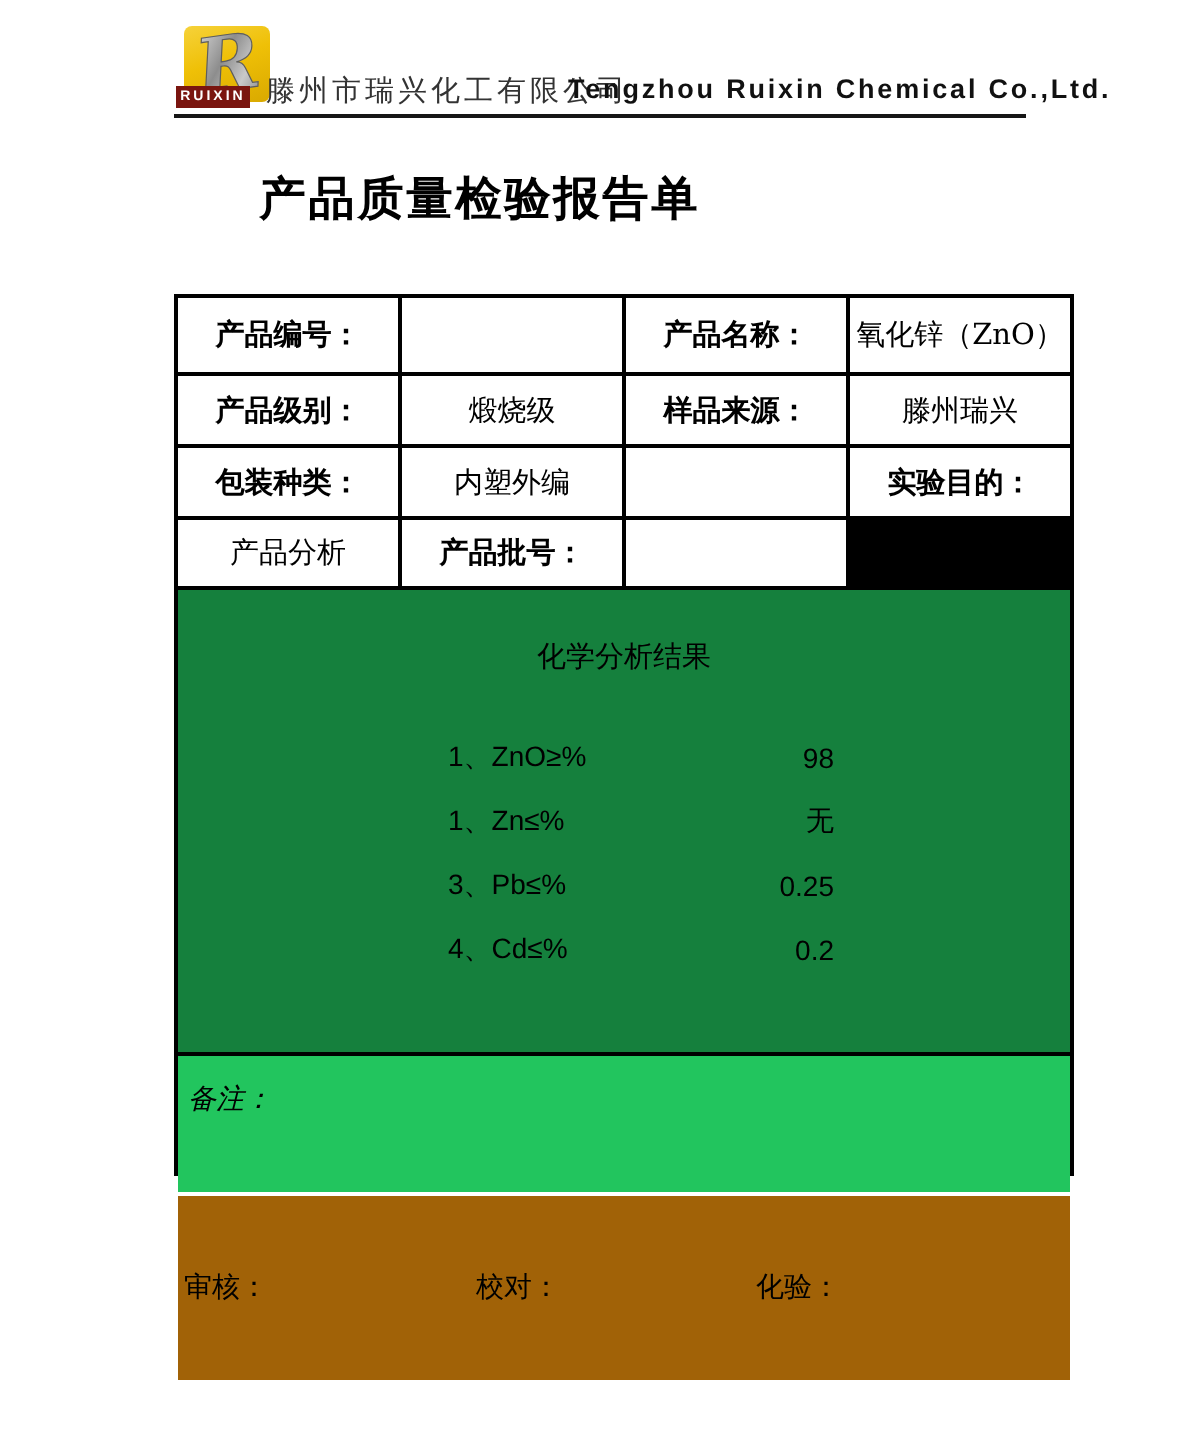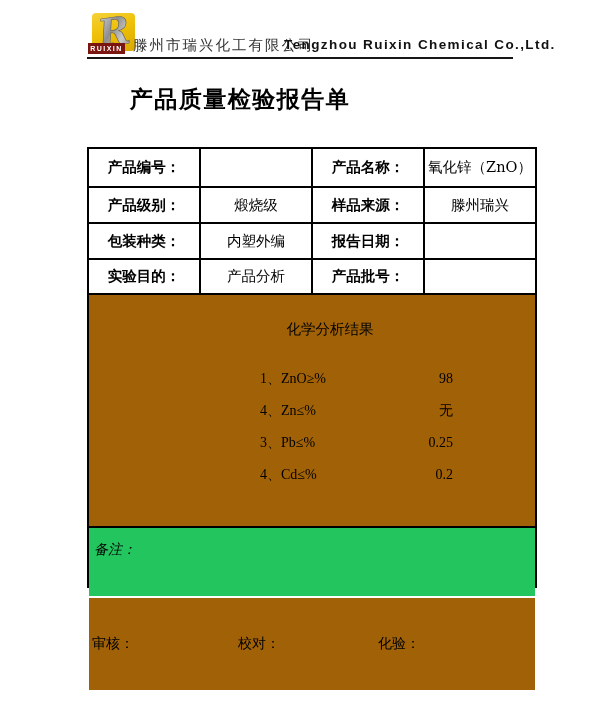--- a/index.html
+++ b/index.html
@@ -91,38 +91,38 @@
     white-space: nowrap;
   }
   .val {
     font-family: "DejaVu Serif", serif;
     font-size: 14.5px;
     color: #000000;
     white-space: nowrap;
   }
   .span-all { grid-column: 1 / -1; }
   
-  .analysis-cell { background: #a16207; display: block; padding-left: 36px; }
+  .analysis-cell { background: #15803d; display: block; }
   .analysis-heading {
     margin-top: 25px;
     text-align: center;
     font-family: "DejaVu Serif", serif;
     font-size: 14.5px;
     line-height: 18px;
     color: #000000;
   }
   .analysis-items { margin-top: 25px; }
   .analysis-item {
     height: 32px;
     margin-left: 135px;
     width: 193px;
     display: flex;
     align-items: center;
     justify-content: space-between;
-    font-family: Liberation Serif, serif;
+    font-family: Liberation Sans, sans-serif;
     font-size: 14px;
     color: #000000;
     text-align: right;
   }
   
   .remark-cell {
     background: #22c55e;
     display: block;
     padding: 13px 0 0 5px;
     font-family: "DejaVu Serif", serif;
@@ -181,37 +181,36 @@
     <div class="cell lbl">产品名称：</div>
     <div class="cell val">氧化锌（ZnO）</div>
 
     <div class="cell lbl">产品级别：</div>
     <div class="cell val">煅烧级</div>
     <div class="cell lbl">样品来源：</div>
     <div class="cell val">滕州瑞兴</div>
 
     <div class="cell lbl">包装种类：</div>
     <div class="cell val">内塑外编</div>
-    <div class="cell lbl">报告日期：</div>
     <div class="cell val"></div>
 
     <div class="cell lbl">实验目的：</div>
     <div class="cell val">产品分析</div>
     <div class="cell lbl">产品批号：</div>
     <div class="cell val"></div>
 
     <div class="analysis-cell span-all">
       <div class="analysis-heading">化学分析结果</div>
       <div class="analysis-items">
         <div class="analysis-item">
           <span>1、ZnO≥%</span>
           <span>98</span>
         </div>
         <div class="analysis-item">
-          <span>4、Zn≤%</span>
+          <span>1、Zn≤%</span>
           <span>无</span>
         </div>
         <div class="analysis-item">
           <span>3、Pb≤%</span>
           <span>0.25</span>
         </div>
         <div class="analysis-item">
           <span>4、Cd≤%</span>
           <span>0.2</span>
         </div>

